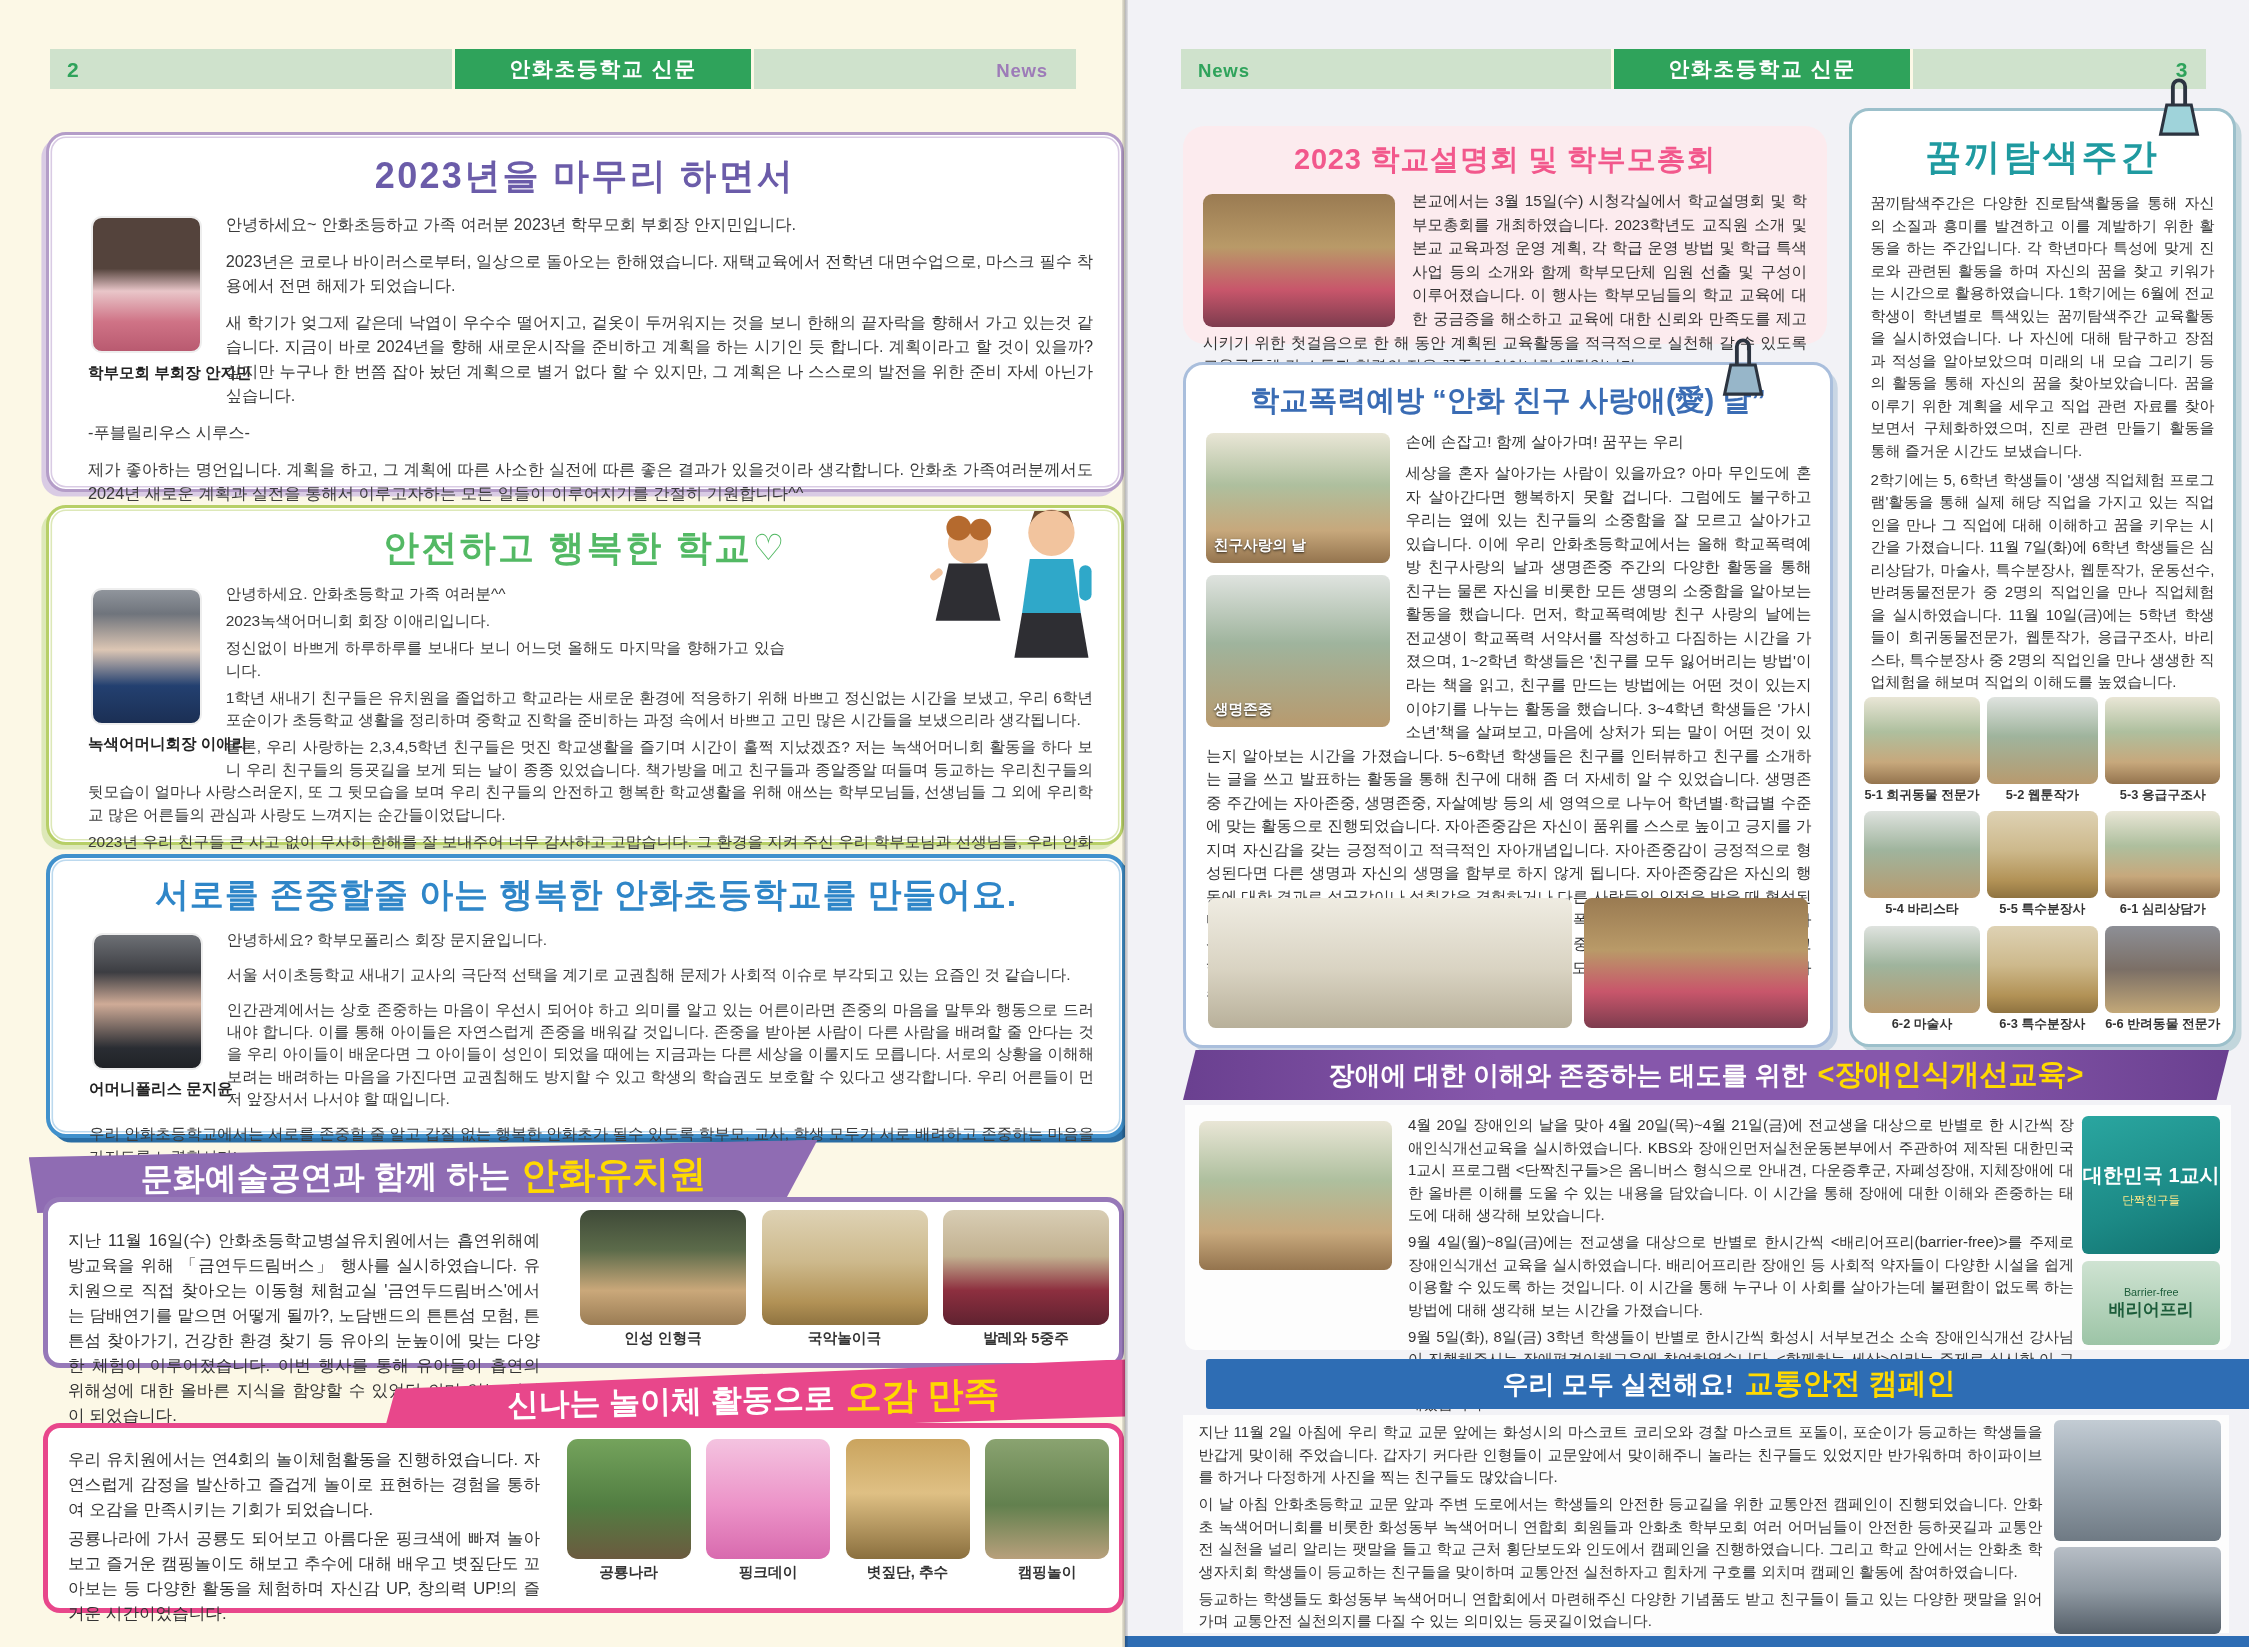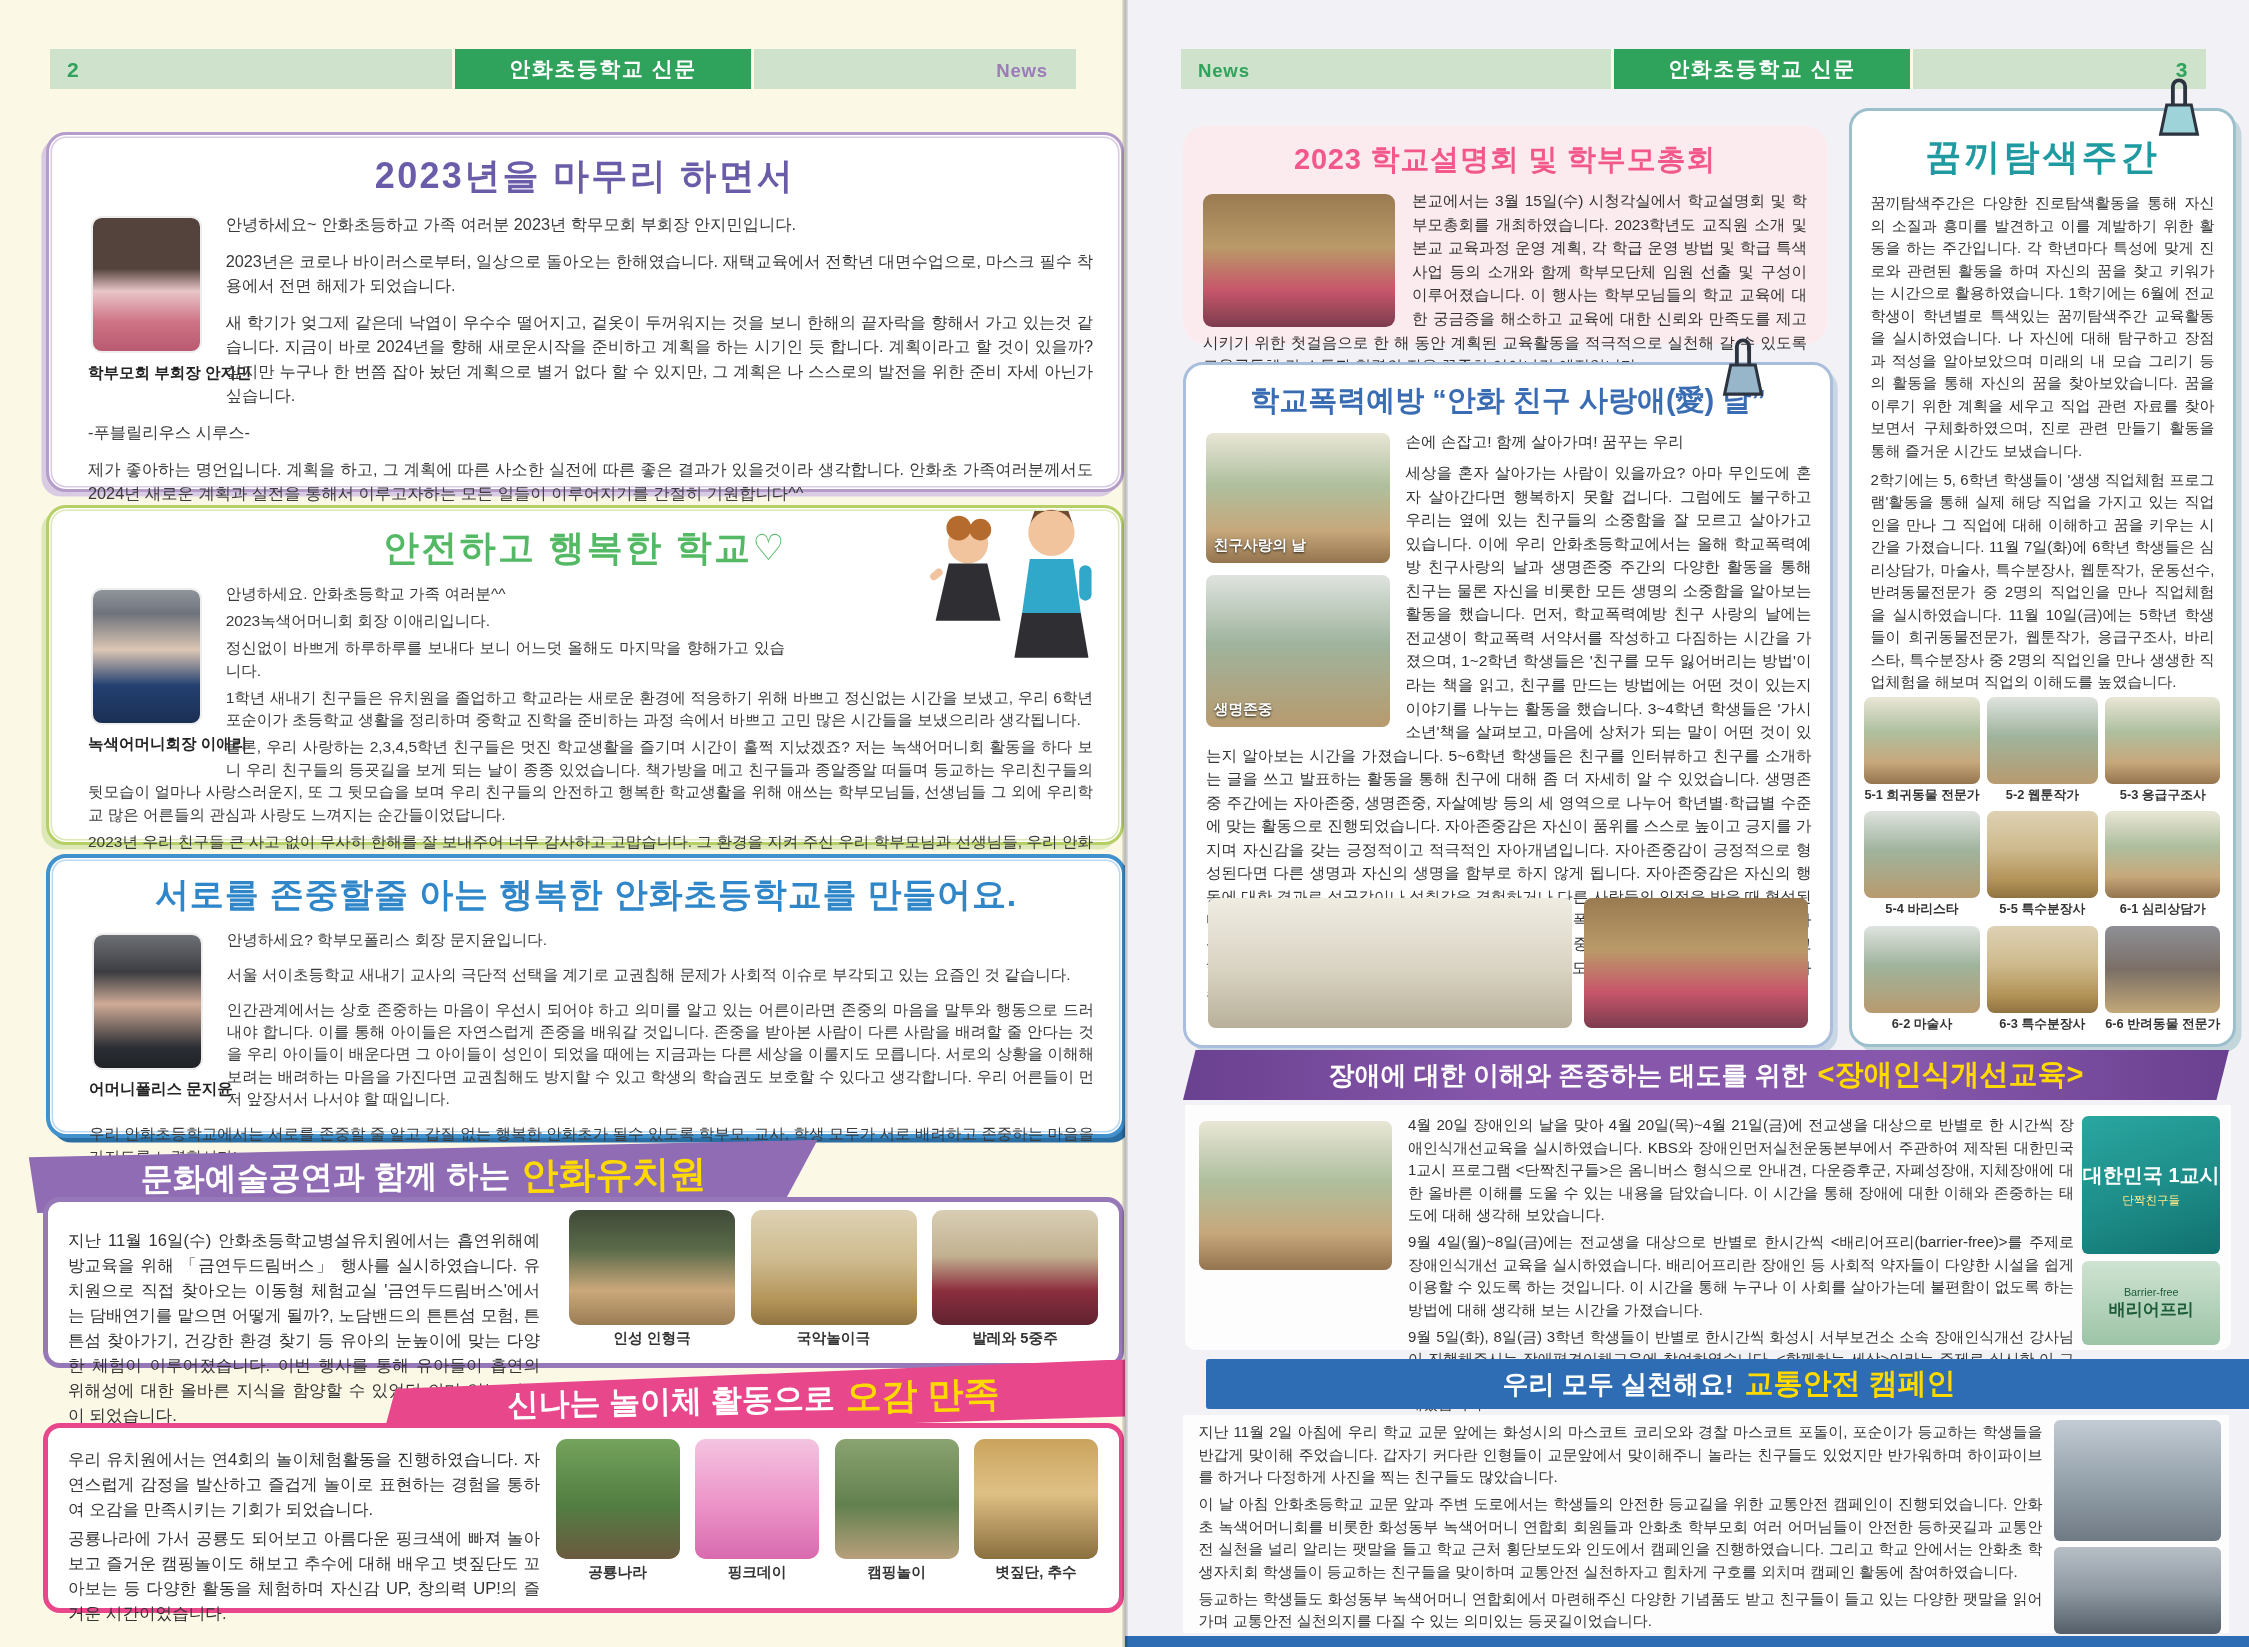--- a/index.html
+++ b/index.html
@@ -60,21 +60,21 @@
   .ribbon-pink{left:381px;top:1367px;width:745px;height:65px;background:#e8478b;
       clip-path:polygon(2% 22%,100% 0,100% 88%,0 100%);font-size:31px;transform:rotate(-1.2deg);}
   .ribbon-pink .hl{font-size:36px;}
 
   .kbox{position:absolute;background:#ffffff;border-radius:17px;}
   .kbox1{left:43px;top:1197px;width:1071px;height:161px;border:5.4px solid #9678b8;}
   .kbox2{left:43px;top:1423px;width:1071px;height:180px;border:5.4px solid #e8478b;}
   .ktext{position:absolute;left:20px;top:10.8px;width:472px;font-size:16.6px;line-height:1.5;
          text-align:justify;color:#333;}
   .ktext p{margin:0 0 4.6px 0;}
-  .kphotos{position:absolute;right:21px;top:7.7px;display:flex;gap:15.5px;}
+  .kphotos{position:absolute;right:10px;top:7.7px;display:flex;gap:15.5px;}
   .kphotos figure{margin:0;text-align:center;}
   .kphotos .ph{border-radius:10.8px;}
   .kbox1 .ph{width:166px;height:115px;}
   .kbox2 .ph{width:124px;height:120px;}
   .kphotos figcaption{font-size:14.7px;font-weight:bold;color:#333;margin-top:4.6px;}
 
   .ph{background:#cccccc;}
   .g-puppet{background:linear-gradient(180deg,#3f4a38 0%,#5c6b4a 35%,#caa87a 70%,#9a7c54 100%);}
   .g-stage{background:linear-gradient(180deg,#ded2b4 0%,#cdb98c 45%,#b29256 80%,#8f7340 100%);}
   .g-hall{background:linear-gradient(180deg,#d8cdb4 0%,#c2b190 40%,#8d2f3f 70%,#5f2230 100%);}
@@ -266,26 +266,26 @@
       <div class="kphotos" style="top:10.8px">
         <figure>
           <div class="ph g-dino"></div>
           <figcaption>공룡나라</figcaption>
         </figure>
         <figure>
           <div class="ph g-pink"></div>
           <figcaption>핑크데이</figcaption>
         </figure>
         <figure>
+          <div class="ph g-straw"></div>
+          <figcaption>볏짚단, 추수</figcaption>
+        </figure>
+        <figure>
           <div class="ph g-camp"></div>
           <figcaption>캠핑놀이</figcaption>
-        </figure>
-        <figure>
-          <div class="ph g-straw"></div>
-          <figcaption>볏짚단, 추수</figcaption>
         </figure>
       </div>
     </section>
   </div>
 
   <div class="page page-right">
 
     <div class="hbar">
       <span class="newslabel news-green" style="left:17px">News</span>
       <div class="masthead" style="left:430px;width:296px">안화초등학교 신문</div>

